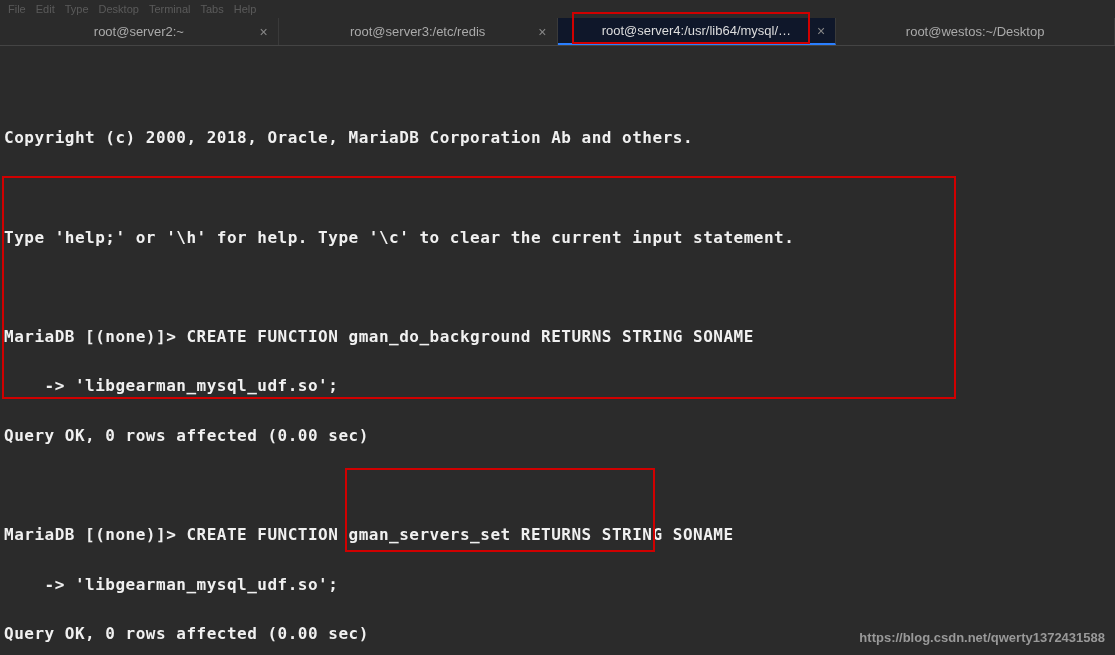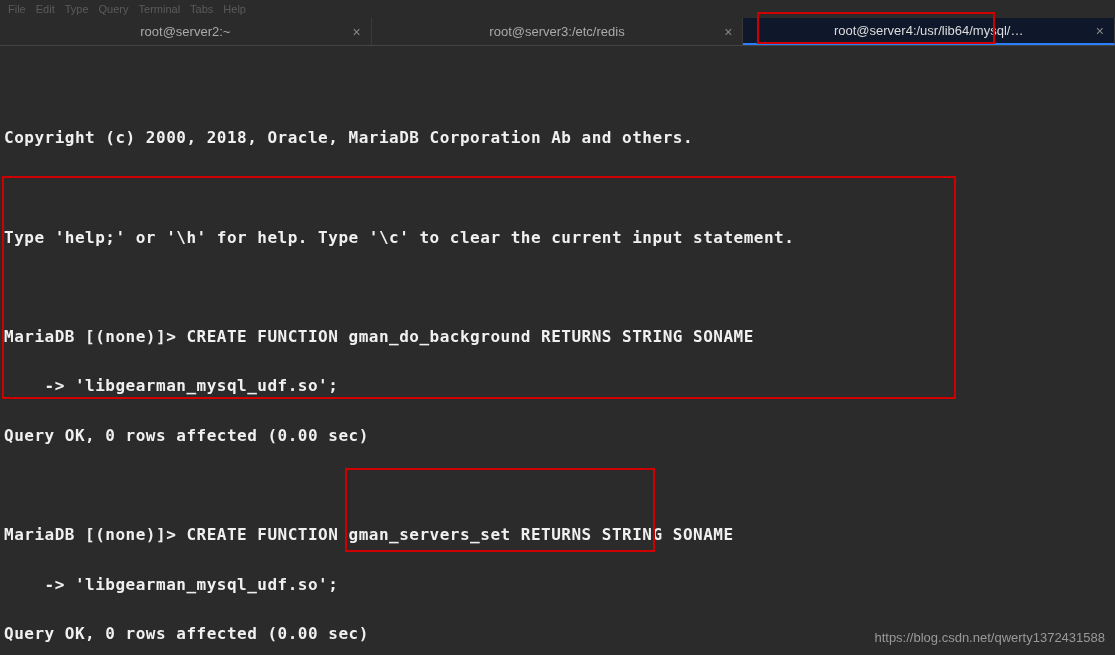--- a/index.html
+++ b/index.html
@@ -81,49 +81,52 @@
       pointer-events: none;
       z-index: 5;
     }
     .watermark {
       position: absolute;
       bottom: 10px;
       right: 10px;
       color: #999;
       font-size: 13px;
       font-family: sans-serif;
-      font-weight: normal;
+      font-weight: bold;
     }
   </style>
 </head>
 <body>
 
 <div class="menubar">
   <span>File</span>
   <span>Edit</span>
   <span>Type</span>
-  <span>Query</span>
+  <span>Desktop</span>
   <span>Terminal</span>
   <span>Tabs</span>
   <span>Help</span>
 </div>
 
 <div class="tabbar">
   <div class="tab">
     <span>root@server2:~</span>
     <span class="tab-close">×</span>
   </div>
   <div class="tab">
     <span>root@server3:/etc/redis</span>
     <span class="tab-close">×</span>
   </div>
   <div class="tab active">
     <span>root@server4:/usr/lib64/mysql/…</span>
     <span class="tab-close">×</span>
     <div class="tab-highlight" style="left:14px; top:-6px; width:238px; height:32px;"></div>
+  </div>
+  <div class="tab">
+    <span>root@westos:~/Desktop</span>
   </div>
 </div>
 
 <div class="terminal">
 <span></span>
 
 <span>Copyright (c) 2000, 2018, Oracle, MariaDB Corporation Ab and others.</span>
 
 <span></span>
 

